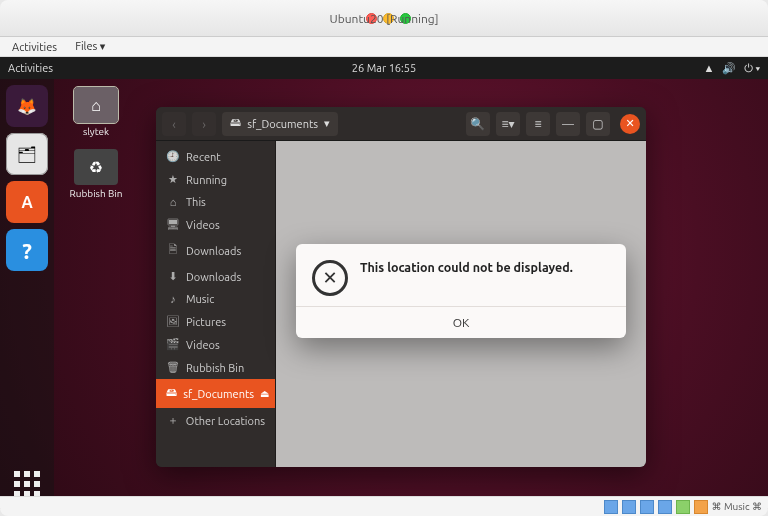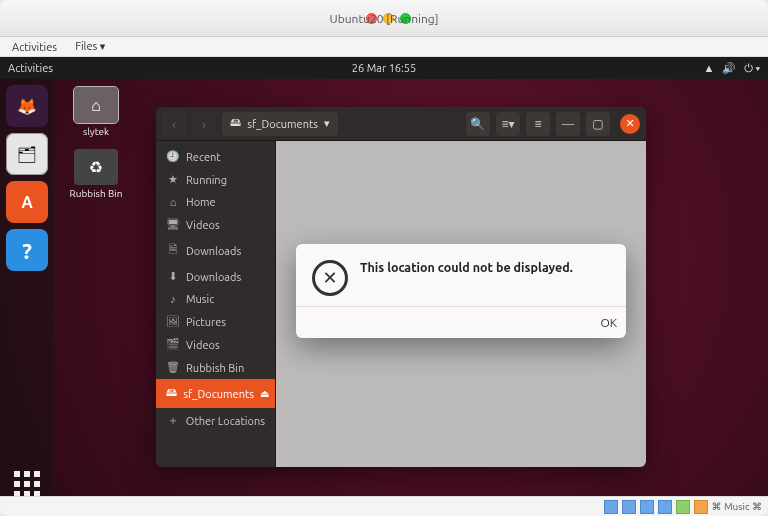--- a/index.html
+++ b/index.html
@@ -63,21 +63,21 @@
   .sb-item.active .ic{opacity:1;}
   .sb-item .eject{margin-left:auto; font-size:10px;}
   .content{flex:1; background:#bdbbba; position:relative;}
 
   
   .dialog{position:absolute; left:50%; top:46%; transform:translate(-50%,-50%); width:330px; background:#fbf9f8; border-radius:6px; box-shadow:0 10px 30px rgba(0,0,0,0.4); overflow:hidden;}
   .dialog-body{display:flex; gap:12px; padding:16px 16px 10px;}
   .dialog-icon{width:36px;height:36px;border:3px solid #333;border-radius:50%;display:flex;align-items:center;justify-content:center;font-size:18px;color:#333;flex-shrink:0;}
   .dialog-text h3{font-size:12.5px; font-weight:700; color:#222; margin-bottom:12px;}
   .dialog-text p{font-size:10.5px; color:#666; line-height:1.35;}
-  .dialog-actions{border-top:1px solid #e2ddda; text-align:right; padding:9px; font-size:12px; color:#333;}
+  .dialog-actions{border-top:1px solid #e2ddda; text-align:center; padding:9px; font-size:12px; color:#333;}
 
   
   .host-status{position:absolute; bottom:0; left:0; right:0; height:20px; background:#f4f4f4; border-top:1px solid #ddd; display:flex; align-items:center; justify-content:flex-end; gap:4px; padding:0 6px; font-size:10px; color:#555; border-bottom-left-radius:8px; border-bottom-right-radius:8px;}
   .host-status .mini{width:14px;height:14px;background:#6aa6e8;border:1px solid #4d89c9;}
   .host-status .mini.g{background:#8bd06a;border-color:#6cb34c;}
   .host-status .mini.o{background:#f3a34a;border-color:#d8872f;}
 </style>
 </head>
 <body>
 
@@ -168,21 +168,21 @@
             <div class="sb-item">
               <span class="ic">🕘</span>
               <span class="lbl">Recent</span>
             </div>
             <div class="sb-item">
               <span class="ic">★</span>
               <span class="lbl">Running</span>
             </div>
             <div class="sb-item">
               <span class="ic">⌂</span>
-              <span class="lbl">Home</span>
+              <span class="lbl">This</span>
             </div>
             <div class="sb-item">
               <span class="ic">🖥</span>
               <span class="lbl">Videos</span>
             </div>
             <div class="sb-item">
               <span class="ic">🗎</span>
               <span class="lbl">Downloads</span>
             </div>
             <div class="sb-item">

